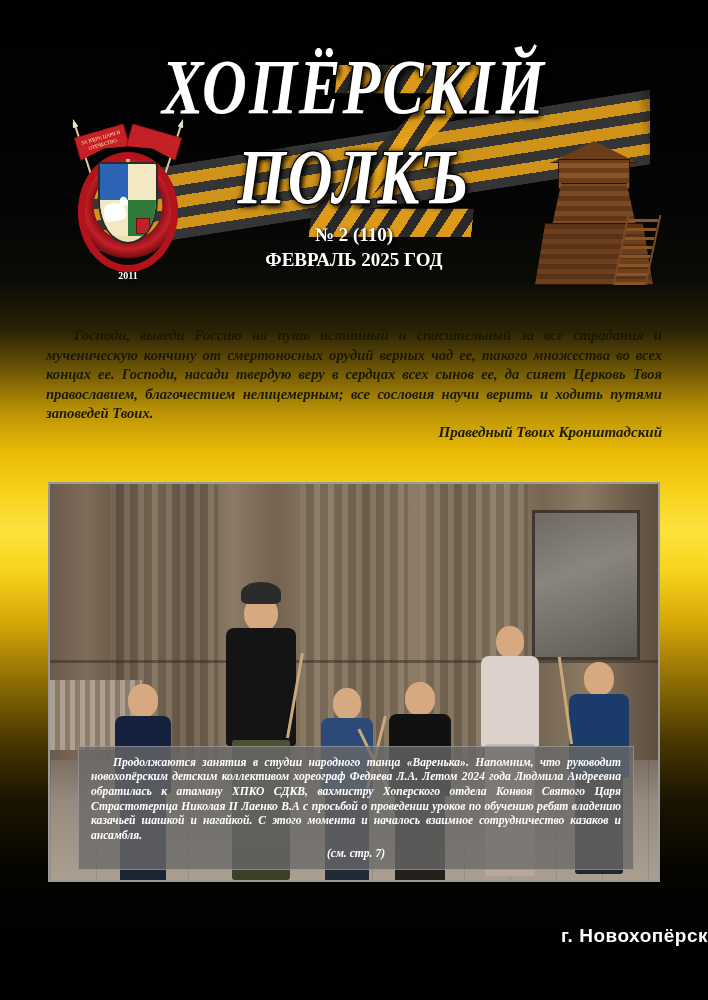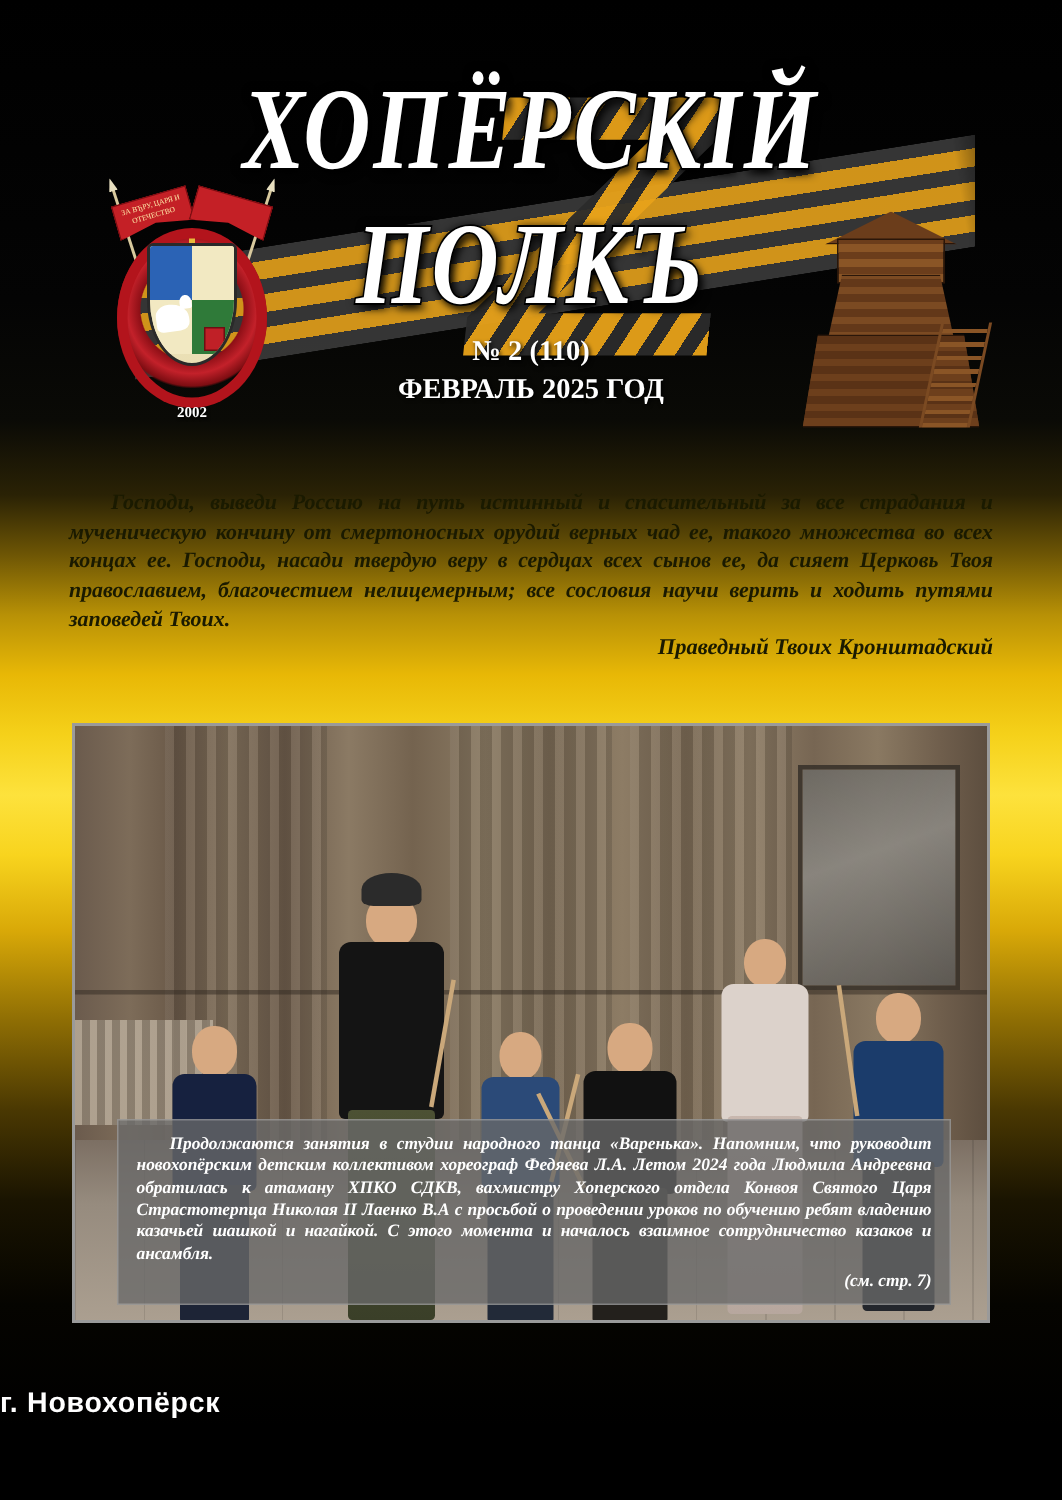--- a/index.html
+++ b/index.html
@@ -333,27 +333,27 @@
     color:#fff;
     font-family:"Liberation Serif", serif;
     font-style:italic;
     font-weight:bold;
     font-size:11.6px;
     line-height:14.6px;
     text-align:justify;
     text-indent:22px;
   }
   .caption .ref {
-    display:block; text-align:right; text-indent:0; margin-top:4px;
+    display:block; text-align:center; text-indent:0; margin-top:4px;
   }
 
   
   .footer {
     position:absolute; left:0; top:925px; width:100%;
-    text-align:left;
+    text-align:right;
     color:#fff;
     font-family:"Liberation Sans", sans-serif;
     font-weight:bold;
     font-size:19px;
     letter-spacing:.5px;
   }
 </style>
 </head>
 <body>
 
@@ -386,21 +386,21 @@
       <div class="wreath"></div>
       <div class="crown"></div>
       <div class="shield">
         <div class="q q1"></div>
           <div class="q q2"></div>
         <div class="q q3"></div>
           <div class="q q4"></div>
         <div class="horse"></div>
         <div class="tower"></div>
       </div>
-      <div class="yearbox">2002</div>
+      <div class="yearbox">2011</div>
     </div>
 
     <div class="tower-art">
       <div class="roof"></div>
       <div class="top"></div>
       <div class="mid"></div>
       <div class="base"></div>
       <div class="ladder"></div>
     </div>
   </div>

